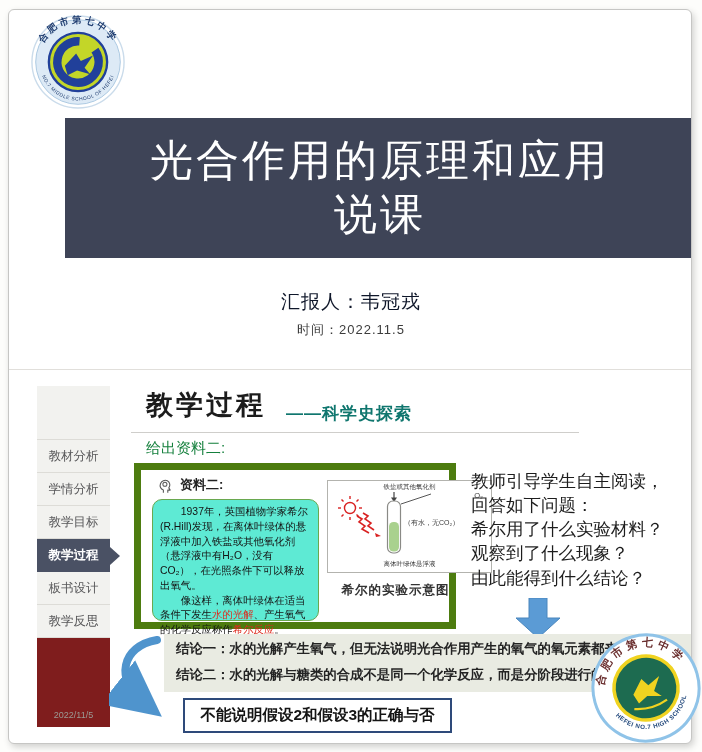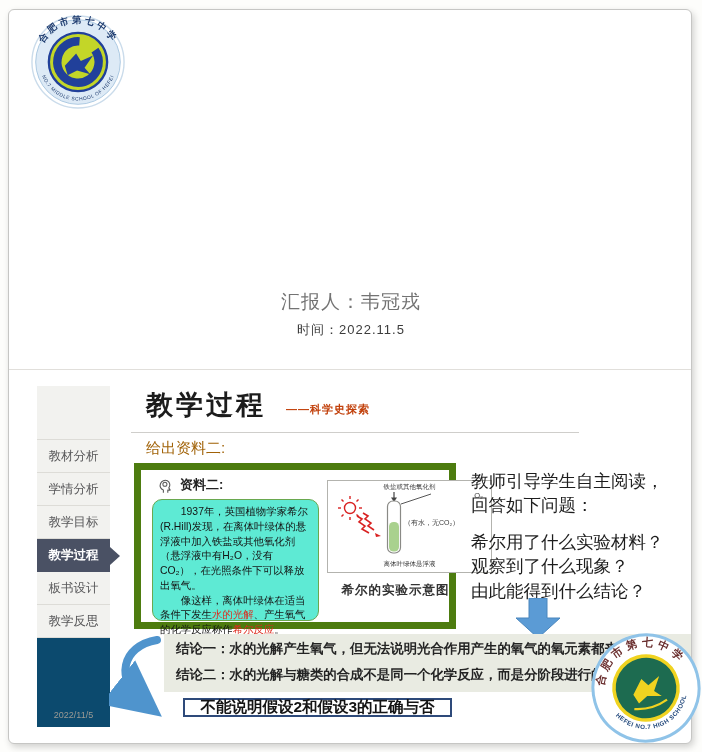--- a/index.html
+++ b/index.html
@@ -11,46 +11,46 @@
           box-shadow:2px 3px 7px rgba(0,0,0,.18); overflow:hidden; }
 
   
   .logo-top { position:absolute; left:22px; top:5px; width:94px; height:94px; }
   .banner { position:absolute; left:56px; top:108px; width:630px; height:140px;
             background:#3e4457; color:#fff; display:flex; flex-direction:column;
             align-items:center; justify-content:center; }
   .banner .t1 { font-size:43px; letter-spacing:3px; font-weight:400; line-height:1.25; }
   .banner .t2 { font-size:43px; letter-spacing:3px; font-weight:400; line-height:1.25; }
   .presenter { position:absolute; left:0; top:279px; width:684px; text-align:center;
-               font-size:19px; color:#737373; letter-spacing:1px; }
+               font-size:19px; color:#0f172a; letter-spacing:1px; }
   .cover-date { position:absolute; left:0; top:311px; width:684px; text-align:center;
                 font-size:13px; color:#3c3c3c; letter-spacing:1px; }
   .big-divider { position:absolute; left:0; top:359px; width:684px; height:1px; background:#e1dfdb; }
 
   
   .sidebar { position:absolute; left:28px; top:376px; width:73px; height:341px;
              display:flex; flex-direction:column; }
   .side-blank-top { height:54px; background:#f2f2ef; border-bottom:1px solid #dddcd7; }
   .side-item { height:33px; background:#f2f2ef; border-bottom:1px solid #dddcd7;
                display:flex; align-items:center; justify-content:center;
                font-size:12.5px; color:#58585a; position:relative; flex:none; }
   .side-item.active { background:#4a5164; color:#fff; font-weight:bold; border-bottom:none; }
   .side-arrow { position:absolute; right:-10px; top:50%; margin-top:-9px; width:0; height:0;
                 border-top:9px solid transparent; border-bottom:9px solid transparent;
                 border-left:10px solid #4a5164; }
-  .side-filler { flex:1; background:#0c4a6e; display:flex; align-items:flex-end; justify-content:center; }
+  .side-filler { flex:1; background:#7f1d1d; display:flex; align-items:flex-end; justify-content:center; }
   .side-date { font-size:9px; color:#9b9a94; padding-bottom:7px; }
 
   
   .slide-title { position:absolute; left:137px; top:377px; font-size:27px; font-weight:600;
                  letter-spacing:3px; color:#1c1c1c; }
-  .slide-subtitle { position:absolute; left:277px; top:392px; font-size:11px; font-weight:bold;
-                    color:#c2410c; letter-spacing:1px; }
+  .slide-subtitle { position:absolute; left:277px; top:392px; font-size:17px; font-weight:bold;
+                    color:#0f766e; letter-spacing:1px; }
   .header-rule { position:absolute; left:122px; top:422px; width:448px; height:1px; background:#cfcecb; }
-  .lead-text { position:absolute; left:137px; top:429px; font-size:15px; color:#a16207; }
+  .lead-text { position:absolute; left:137px; top:429px; font-size:15px; color:#15803d; }
 
   
   .material-box { position:absolute; left:125px; top:453px; width:322px; height:166px;
                   background:#fff; border:7px solid #4d7c0f; }
   .mat-header { position:absolute; left:16px; top:6px; display:flex; align-items:center; gap:6px; }
   .mat-label { font-size:13px; font-weight:bold; color:#222; }
   .green-box { position:absolute; left:11px; top:29px; width:167px; height:122px;
                background:#5eead4; border:1.5px solid #6aa84f; border-radius:10px;
                padding:5px 7px; font-size:10.4px; line-height:1.42; color:#141414; }
   .green-box p { text-indent:2em; }
@@ -62,30 +62,30 @@
   .dg-top { top:2px; left:0; width:100%; text-align:center; font-size:6.5px; }
   .dg-o2 { top:10px; right:8px; font-size:7.5px; }
   .dg-right { top:37px; left:76px; font-size:7px; }
   .dg-bottom { bottom:3px; left:0; width:100%; text-align:center; font-size:6.5px; }
   .diagram-caption { position:absolute; left:186px; top:112px; width:137px; text-align:center;
                      font-size:12.5px; font-weight:bold; color:#333; letter-spacing:1px; }
 
   
   .guide { position:absolute; left:462px; top:459px; width:232px; font-size:17.5px;
            color:#1d1d1d; line-height:1.38; }
-  .guide-questions { margin-top:13px; }
+  .guide-questions { }
 
   
   .down-arrow { position:absolute; left:507px; top:588px; }
   .conclusions { position:absolute; left:155px; top:624px; width:533px;
                  background:#e9ebe2; padding:7px 9px 8px 12px; }
   .conclusion-line { font-size:13.4px; font-weight:bold; color:#242424; line-height:1.25; }
   .conclusion-line + .conclusion-line { margin-top:9px; }
   .curved-arrow { position:absolute; left:100px; top:618px; }
-  .verdict-box { position:absolute; left:174px; top:688px; width:269px; height:19px;
+  .verdict-box { position:absolute; left:174px; top:688px; width:269px; height:35px;
                  border:2px solid #2e4a7a; background:#fff; display:flex; align-items:center;
                  justify-content:center; font-size:15.5px; font-weight:bold; color:#141414; }
 
   
   .stamp { position:absolute; left:591px; top:633px; width:110px; height:110px;
            transform:rotate(-16deg); z-index:5; }
 </style>
 </head>
 <body>
 
@@ -102,20 +102,24 @@
     <circle cx="50" cy="50" r="22" fill="none" stroke="#21409a" stroke-width="9" stroke-dasharray="118 21" transform="rotate(-35 50 50)"></circle>
     <path d="M36,54 L48,41 L53,49 L66,43 L57,56 L63,63 L49,59 L39,64 Z" fill="#21409a"></path>
     <text font-size="10" font-weight="bold" fill="#1c3a6e" letter-spacing="3">
       <textPath href="#arcTopL" startOffset="50%" text-anchor="middle">合肥市第七中学</textPath>
     </text>
     <text font-size="5.2" fill="#1c3a6e" letter-spacing="0.6">
       <textPath href="#arcBotL" startOffset="50%" text-anchor="middle">NO.7 MIDDLE SCHOOL OF HEFEI</textPath>
     </text>
   </svg>
 
+  <div class="banner">
+    <div class="t1">光合作用的原理和应用</div>
+    <div class="t2">说课</div>
+  </div>
   <div class="presenter">汇报人：韦冠戎</div>
   <div class="cover-date">时间：2022.11.5</div>
   <div class="big-divider"></div>
 
   <div class="sidebar">
     <div class="side-blank-top"></div>
     <div style="display:contents"><div class="side-item">
           <span>教材分析</span>
         </div><div class="side-item">
           <span>学情分析</span>

